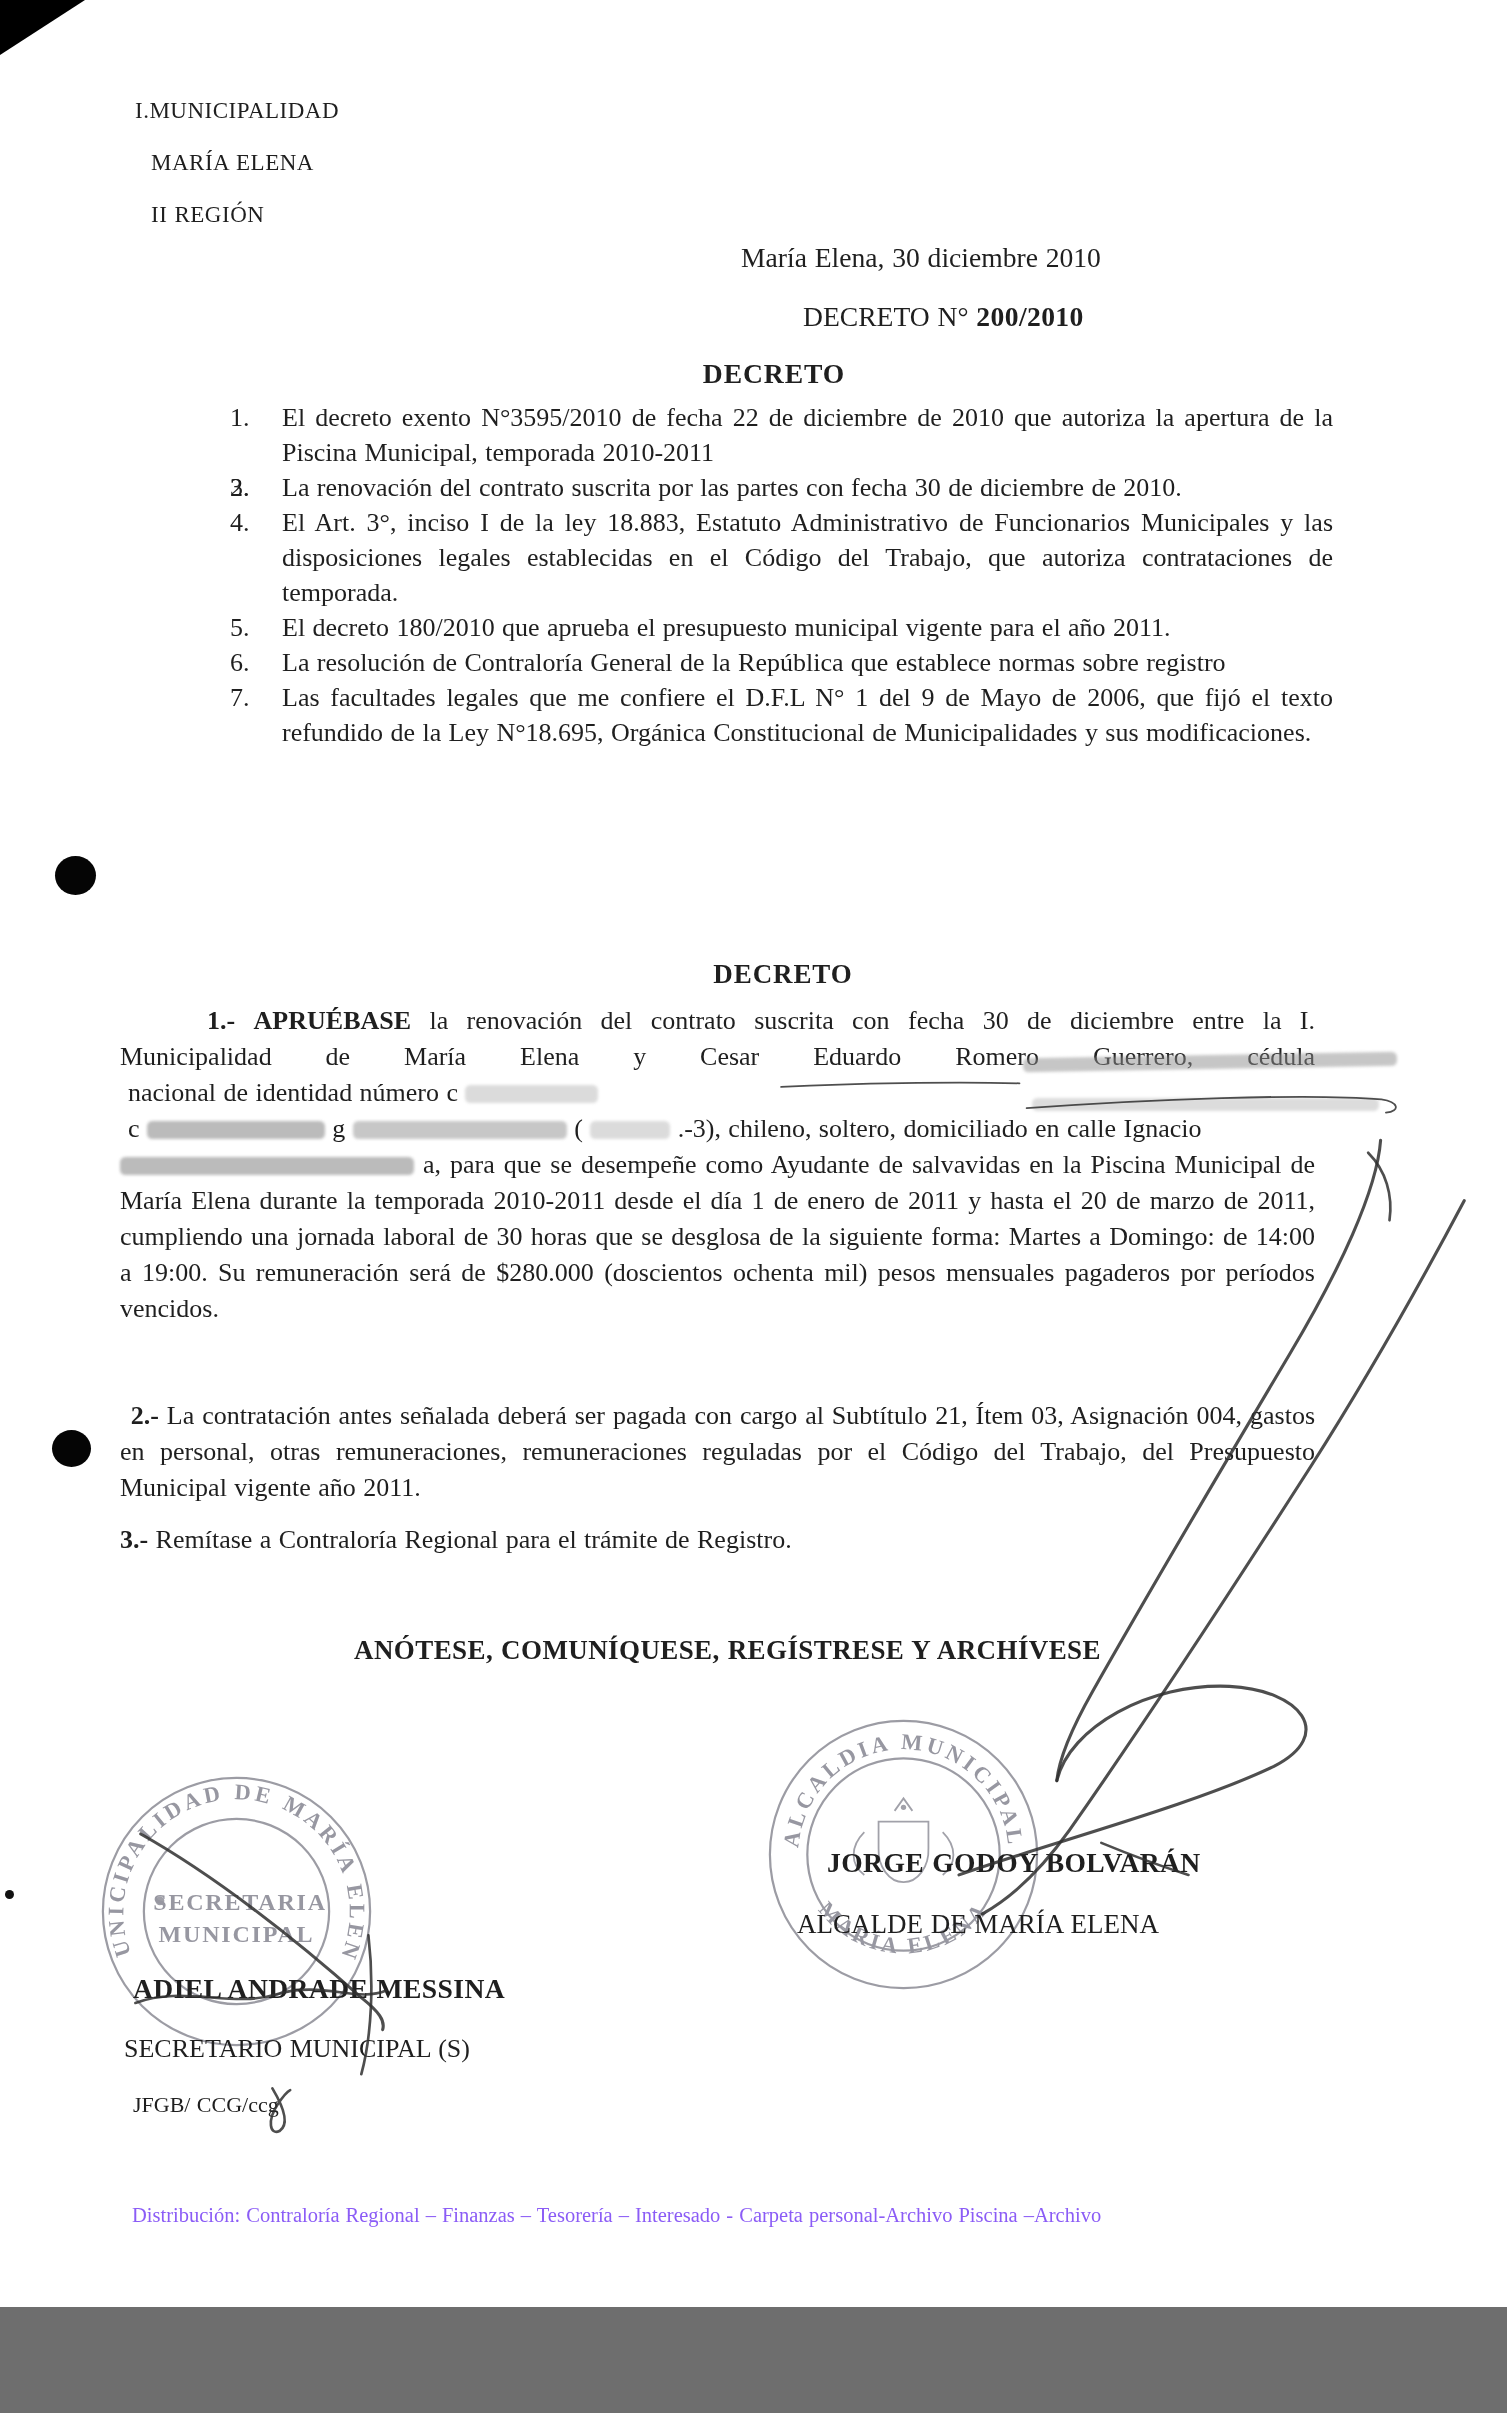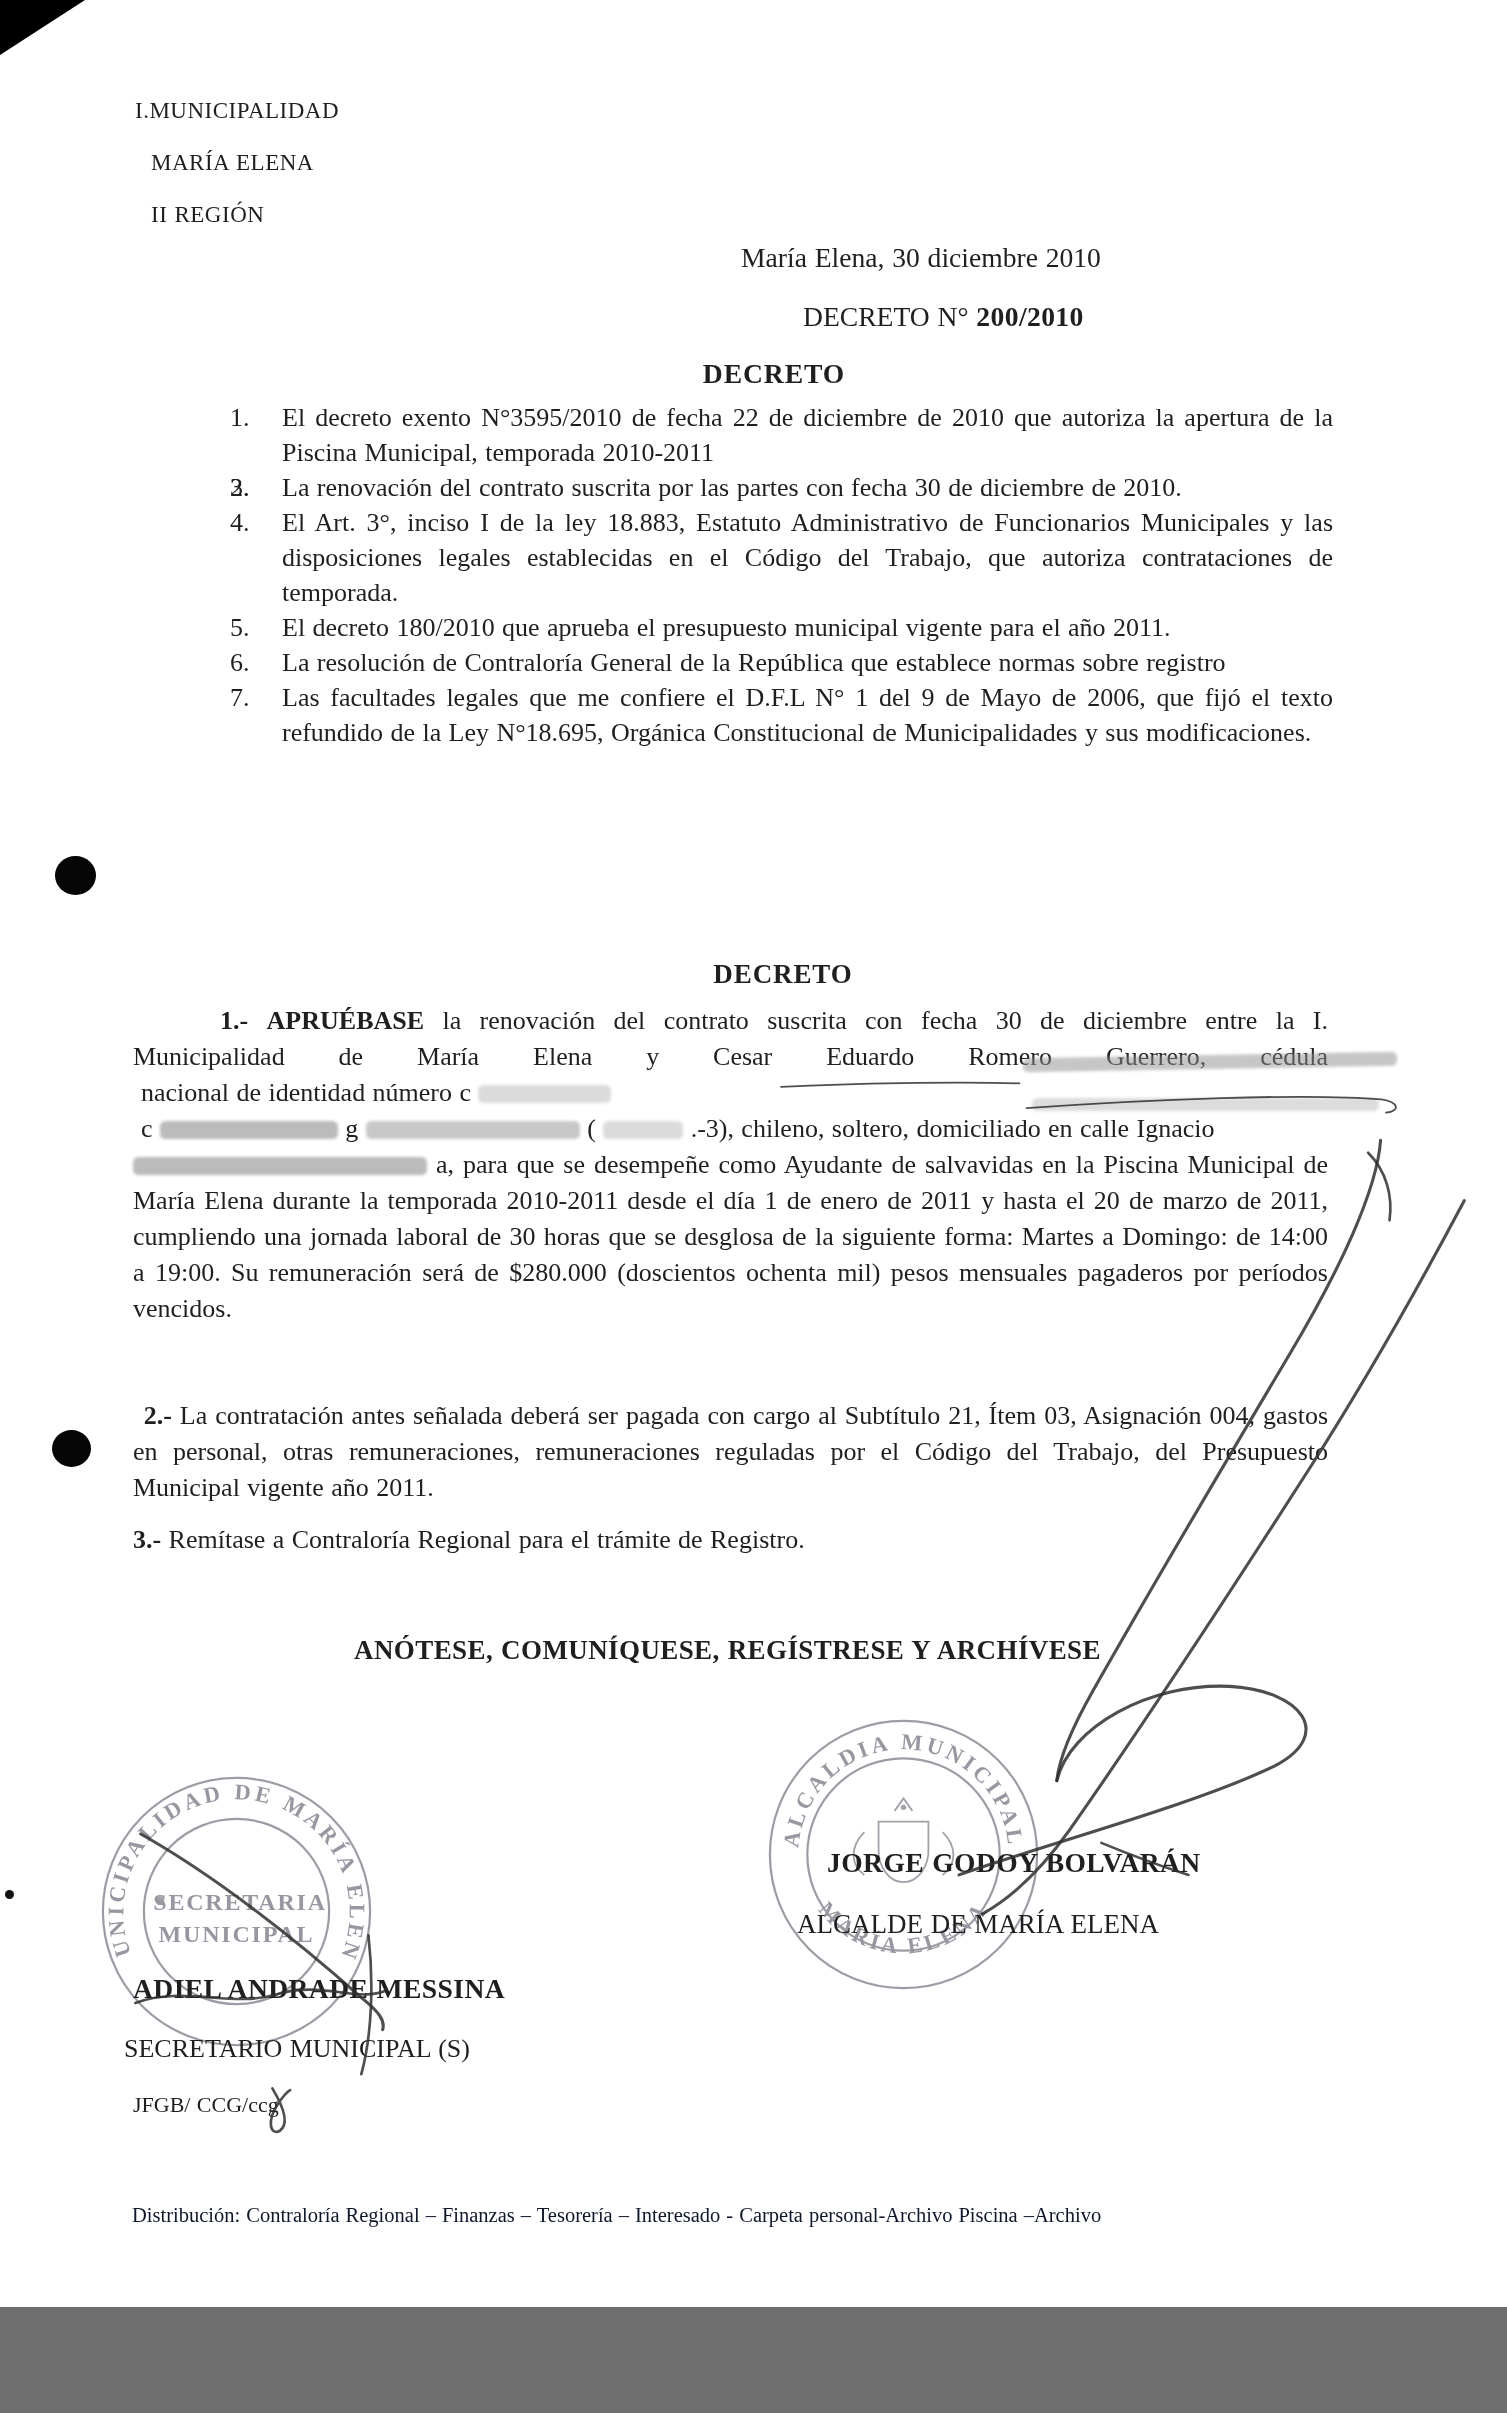--- a/index.html
+++ b/index.html
@@ -22,37 +22,37 @@
   .decreeline b { letter-spacing:0.4px; }
 
   
   .vistos-title { left:40px; top:358px; width:1468px; text-align:center; font-weight:bold; font-size:27.6px; letter-spacing:0.9px; }
   .vistos-list { left:230px; top:400px; width:1103px; font-size:26px; line-height:35px; }
   .v-item { position:relative; padding-left:52px; text-align:justify; }
   .vnum { position:absolute; left:0; top:0; }
 
   
   .decreto-title { left:49px; top:959px; width:1468px; text-align:center; font-weight:bold; font-size:27px; letter-spacing:0.9px; }
-  .body-col { left:133px; top:1003px; width:1195px; font-size:26px; line-height:36px;font-family:Liberation Serif, serif; }
+  .body-col { left:120px; top:1003px; width:1195px; font-size:26px; line-height:36px;font-family:Liberation Serif, serif; }
   .p1-head { text-align:justify; text-align-last:justify; text-indent:87px; }
   .pnum { font-weight:bold; }
   .pline { white-space:nowrap; overflow:hidden;margin-left:8px; }
   .p1-rest { text-align:justify; }
   .para2 { margin-top:71px; text-align:justify; text-indent:10.7px; }
   .para3 { margin-top:16px; }
 
   .closing { left:0; top:1635px; width:1455px; text-align:center; font-weight:bold; font-size:27px; letter-spacing:0.4px; }
 
   
   .mayor-name { left:827px; top:1847px; font-size:27.6px; font-weight:bold; letter-spacing:0.4px; }
   .mayor-title { left:797px; top:1909px; font-size:27px; }
   .sec-name { left:133px; top:1973px; font-size:27.6px; font-weight:bold; letter-spacing:0.4px; }
   .sec-title { left:124px; top:2034px; font-size:26px; }
   .initials { left:133px; top:2092px; font-size:22px; }
-  .distribution { left:132px; top:2204px; font-size:20.5px; color:#0f172a; }
+  .distribution { left:132px; top:2204px; font-size:20.5px; color:#8b5cf6; }
 
   
   .seal { position:absolute; opacity:.8; }
   .seal-left { left:94px; top:1769px; }
   .seal-right { left:761px; top:1712px; }
   .seal circle.ring, .seal path.ring { fill:none; stroke:#84848e; stroke-width:2.5; }
   .seal text { fill:#7e7e8a; font-family:"Liberation Serif",serif; }
   .seal .ringtext { font-size:25px; letter-spacing:4px; font-weight:bold; }
   .seal .centertext { font-size:27px; letter-spacing:2px; font-weight:bold; }
   .seal .emblem path { fill:none; stroke:#8a8a94; stroke-width:2; }

